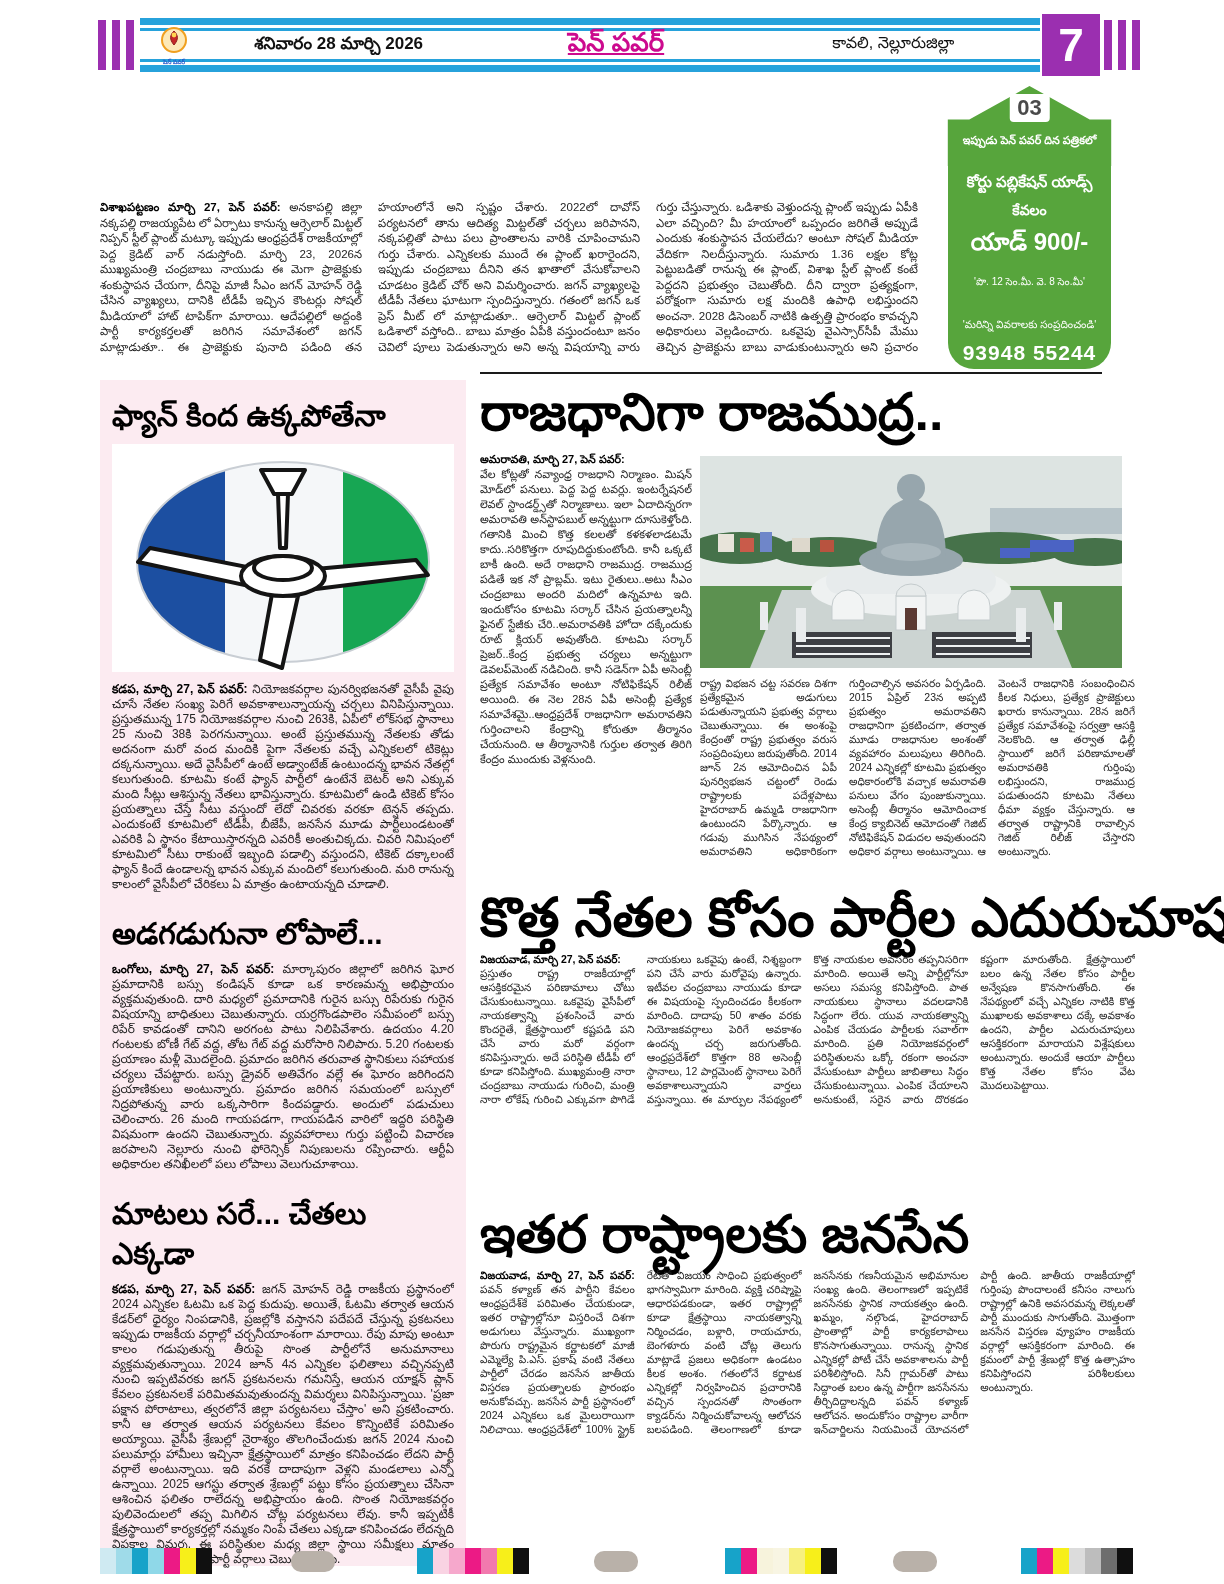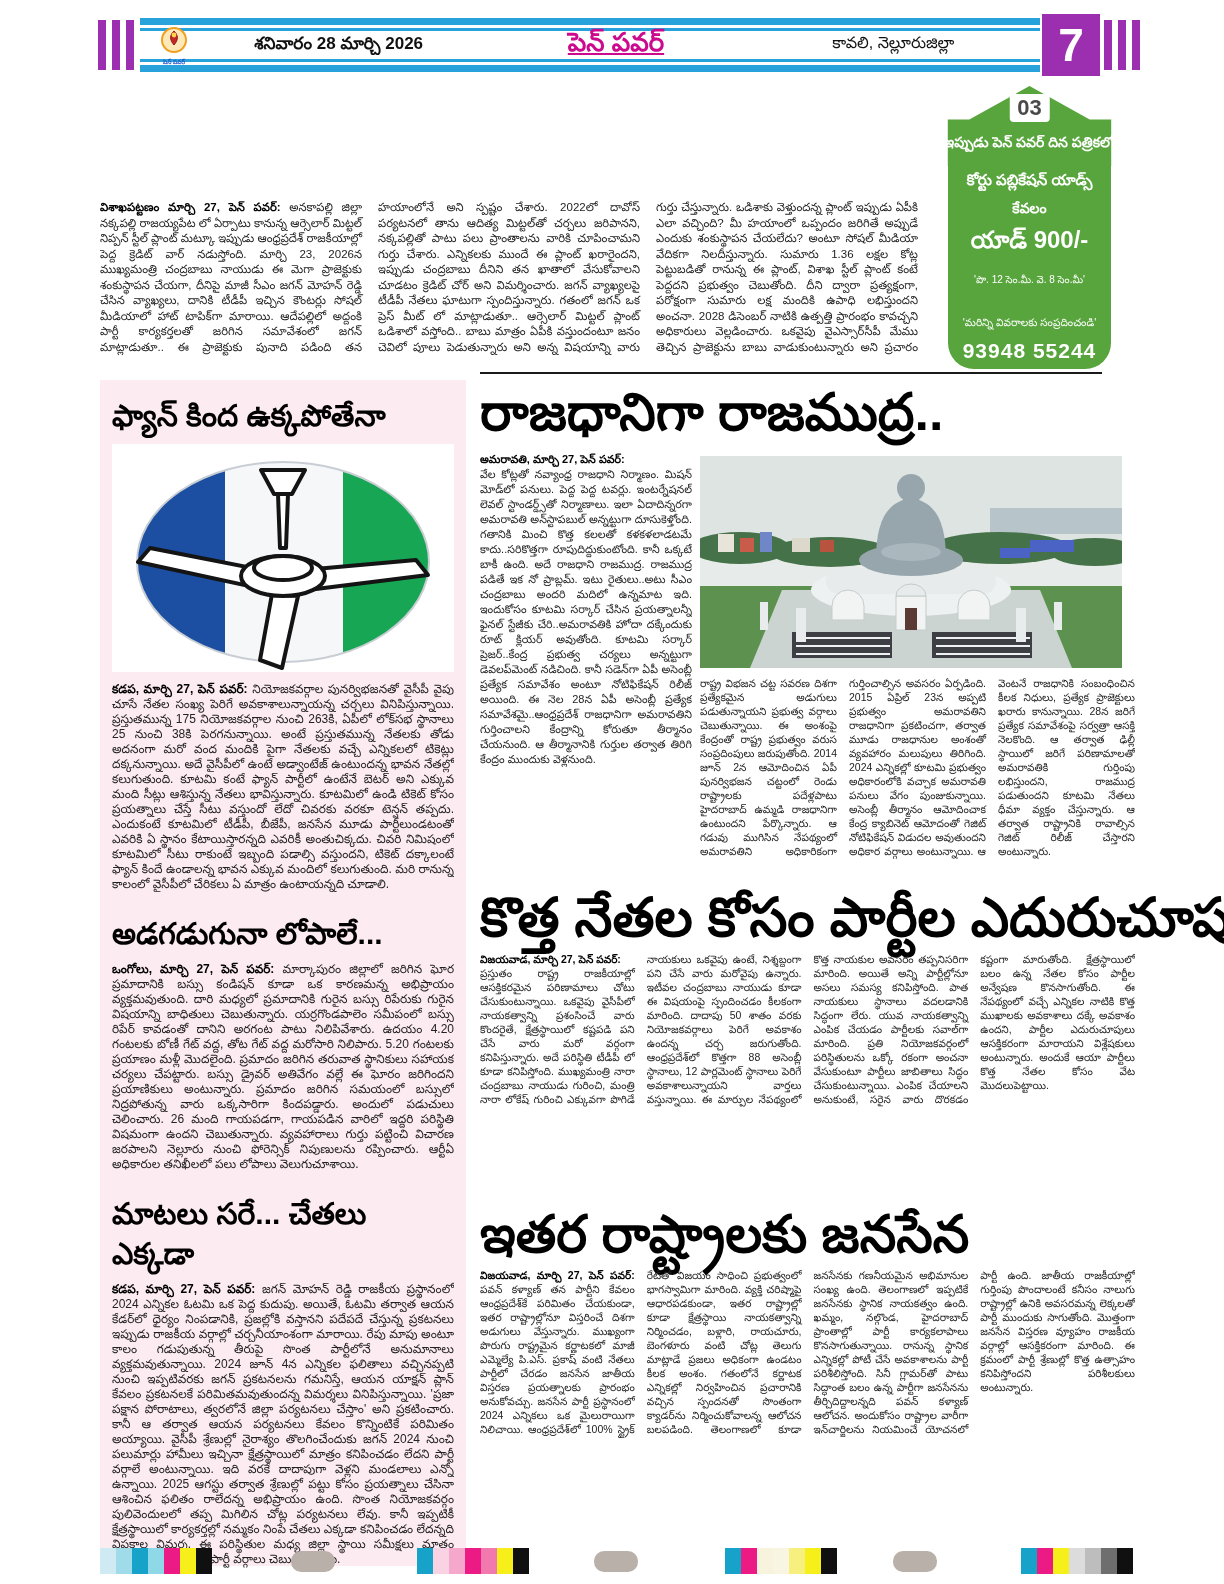--- a/index.html
+++ b/index.html
@@ -30,21 +30,21 @@
   .dateline { font-weight:bold; color:#000; }
 
   
   .ad-box { position:absolute; left:922px; top:86px; width:215px; height:290px; }
   .ad-roof { position:absolute; left:0; top:0; width:100%; height:80px; background:#57a53c;
     clip-path:polygon(50% 0, 78% 42%, 88% 42%, 88% 100%, 12% 100%, 12% 42%, 22% 42%); }
   .ad-body { position:absolute; left:12%; top:78px; width:76%; height:205px; background:#57a53c; border-radius:0 0 26px 26px; }
   .ad-badge { position:absolute; left:50%; top:8px; transform:translateX(-50%); background:#fff; color:#4a4a4a;
     font-size:22px; font-weight:bold; padding:1px 8px; border-radius:4px; }
   .ad-text { position:absolute; left:10%; top:48px; width:80%; text-align:center; color:#ffffff; }
-  .ad-l1 { font-size:14px; font-weight:bold; margin-bottom:17px; }
+  .ad-l1 { font-size:11px; font-weight:bold; margin-bottom:24px; }
   .ad-l2 { font-size:15px; font-weight:bold; margin-bottom:8px; }
   .ad-l3 { font-size:14px; font-weight:bold; margin-bottom:6px; }
   .ad-price { font-size:24px; font-weight:bold; margin-bottom:14px; }
   .ad-size { font-size:10px; margin-bottom:28px; }
   .ad-contact { font-size:10.5px; margin-bottom:8px; }
   .ad-phone { font-size:21px; font-weight:bold; letter-spacing:1px; margin-bottom:8px; }
   .ad-terms { font-size:11px; }
 
   
   .pink-col { position:absolute; left:100px; top:380px; width:366px; height:1186px; background:#fcebf1; padding:12px 12px; }

